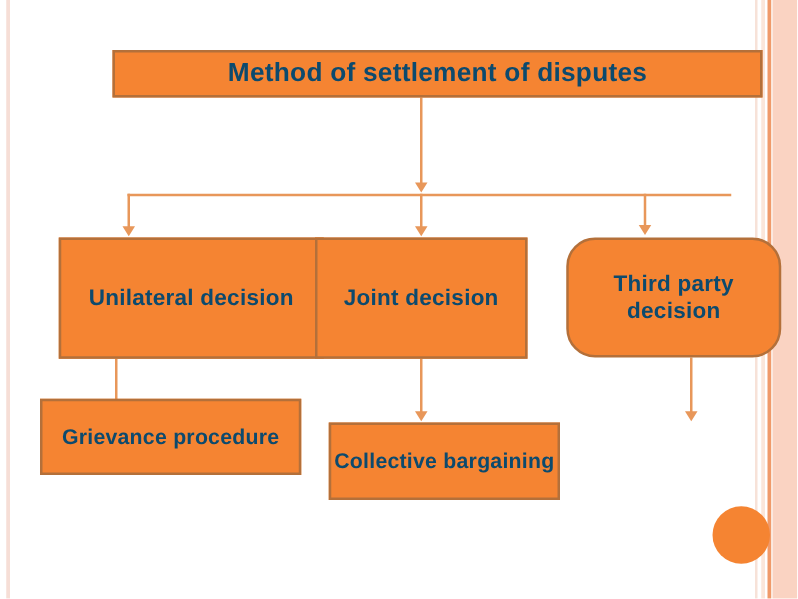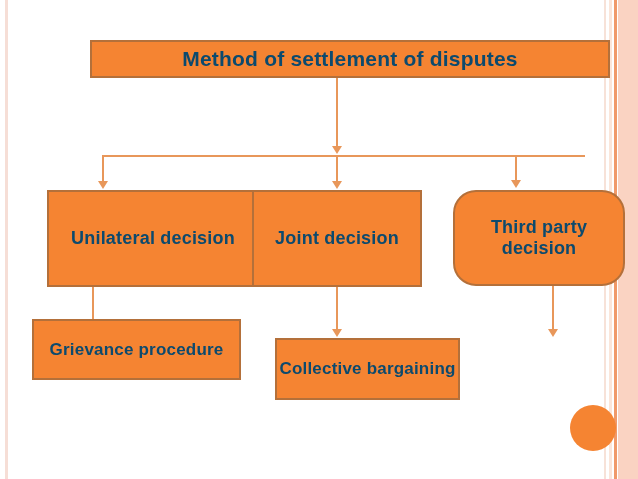--- a/index.html
+++ b/index.html
@@ -111,21 +111,21 @@
   }
 
   #node-grievance {
     left: 32px;
     top: 319px;
     width: 209px;
     height: 61px;
     font-size: 17px;
   }
   #node-collective {
-    left: 275px;
+    left: 263px;
     top: 338px;
     width: 185px;
     height: 62px;
     font-size: 17px;
   }
   #node-thirdparty-list {
     left: 460px;
     top: 339px;
     width: 168px;
     height: 76px;

